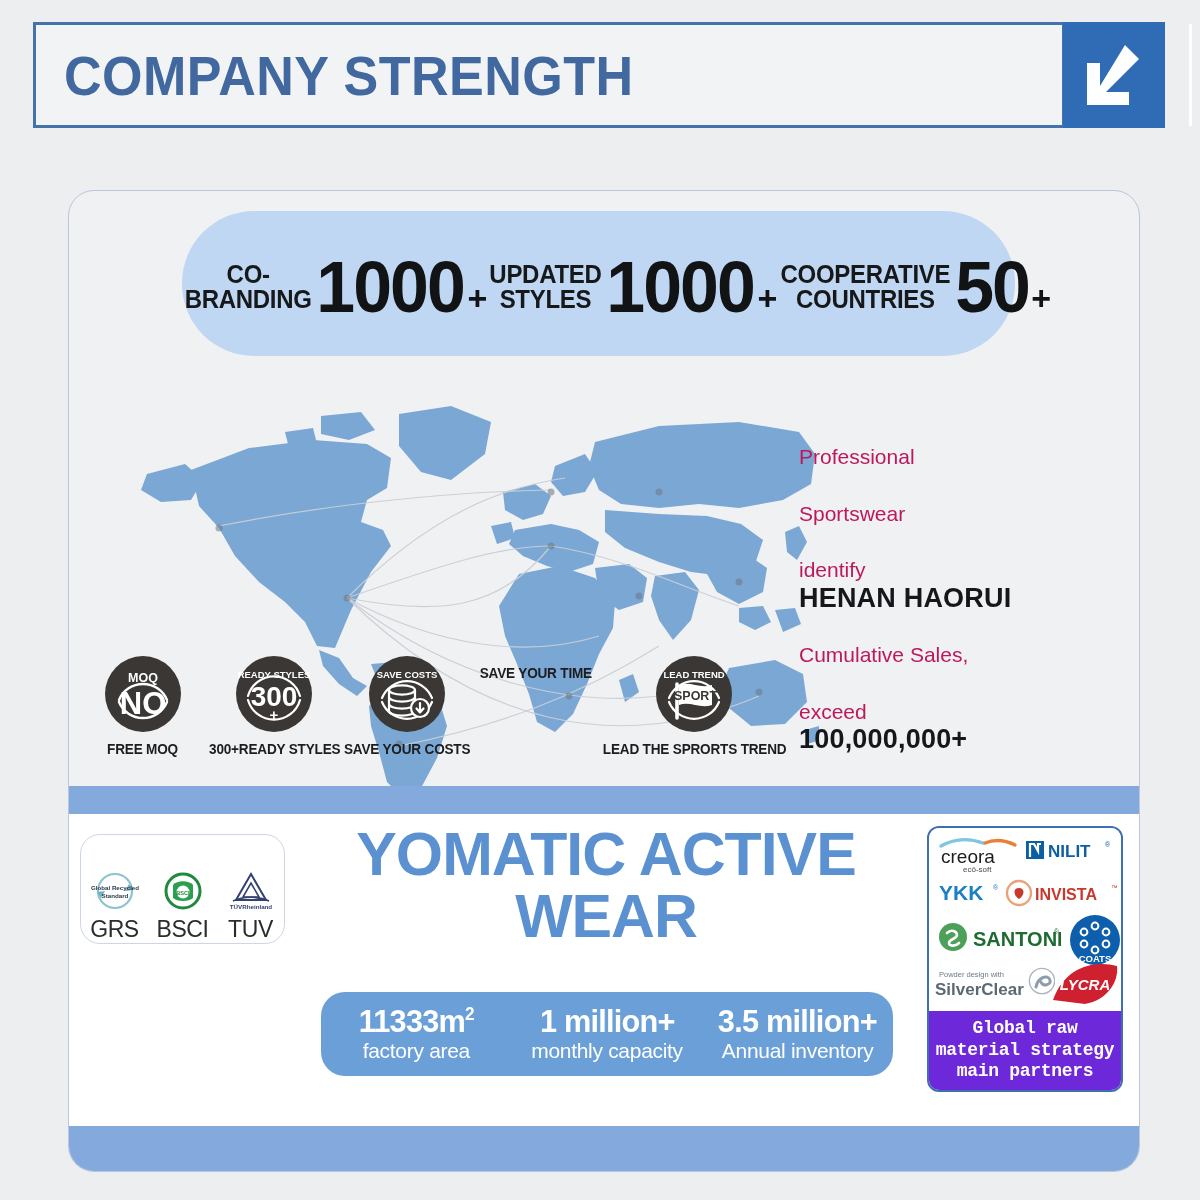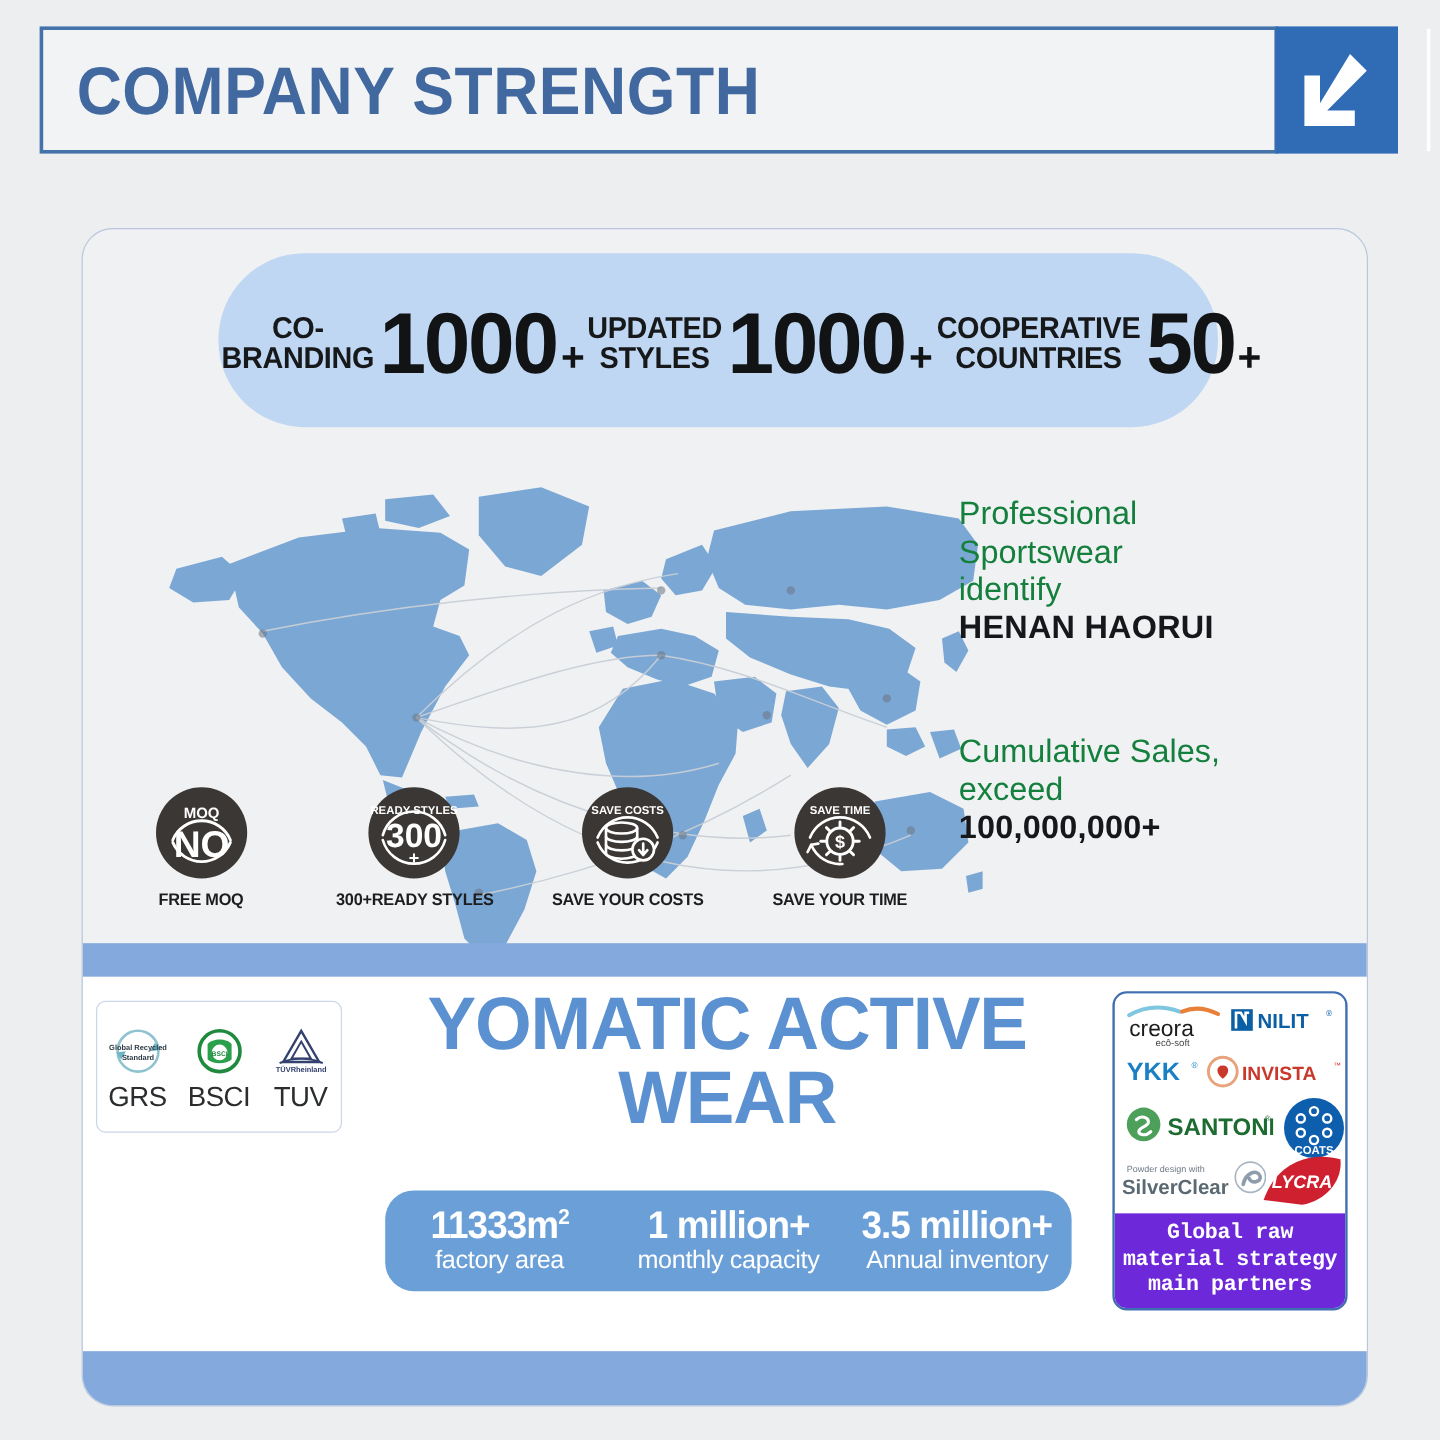--- a/index.html
+++ b/index.html
@@ -80,21 +80,21 @@
 
   
   .map-wrap {
     position: absolute; left: 30px; top: 205px;
     width: 720px; height: 400px; overflow: hidden;
   }
   .map-wrap svg { display: block; width: 100%; height: 100%; }
 
   
   .right-text { position: absolute; left: 730px; top: 222px; width: 300px; }
-  .rt-line { font-size: 27px; color: #15803d; line-height: 1.17; font-weight: 400; }
+  .rt-line { font-size: 21px; color: #be185d; line-height: 1.17; font-weight: 400; margin-top: 32px; }
   .rt-strong { font-size: 27px; color: #15171a; font-weight: 700; letter-spacing: 0.2px; }
   .right-text-2 { position: absolute; left: 730px; top: 420px; width: 310px; }
 
   
   .features {
     position: absolute; left: 10px; top: 465px;
     width: 710px; height: 125px;
     display: flex; align-items: flex-start;
   }
   .feature { flex: 1; display: flex; flex-direction: column; align-items: center; }
@@ -119,22 +119,22 @@
   
   .lower {
     position: absolute; left: 0; top: 623px;
     width: 100%; height: 312px; background: #ffffff;
     padding: 0;
   }
 
   .cert-box {
     position: absolute; left: 11px; top: 20px;
     width: 205px; height: 110px;
-    background: #fff; border: 1px solid #ccd6e6; border-radius: 8px;
-    display: flex; flex-direction: column; align-items: center; justify-content: center;
+    background: #fff; border: 1px solid #ccd6e6; border-radius: 20px;
+    display: flex; flex-direction: column; align-items: center; justify-content: flex-end;
   }
   .cert-marks { display: flex; align-items: flex-end; gap: 14px; height: 48px; }
   .cert-mark { width: 54px; height: 46px; display: flex; align-items: center; justify-content: center; }
   .cert-names { display: flex; gap: 14px; margin-top: 2px; }
   .cert-name {
     width: 54px; text-align: center;
     font-size: 23px; font-weight: 400; color: #2a2c2e; letter-spacing: -0.4px;
   }
 
   .supply-text { position: absolute; left: 14px; top: 140px; width: 240px; }
@@ -365,43 +365,36 @@
             <path d="M20 48 L20 55 A13 4.6 0 0 0 46 55 L46 48"></path>
           </g>
           <circle cx="51" cy="52" r="9" fill="#3b3735" stroke="#ffffff" stroke-width="2.2"></circle>
           <path d="M51 47 L51 56 M47.5 52.5 L51 56.5 L54.5 52.5" fill="none" stroke="#ffffff" stroke-width="2.2" stroke-linecap="round" stroke-linejoin="round"></path>
         </svg>
       </div>
       <div class="feature-caption">SAVE YOUR COSTS</div>
     </div>
 
     <div class="feature">
+      <div class="feature-caption">SAVE YOUR TIME</div>
+    </div>
+
+    <div class="feature">
       <div class="feature-badge">
         <svg width="76" height="76" viewBox="0 0 76 76">
           <path d="M13 42 A27 27 0 0 1 63 42" fill="none" stroke="#ffffff" stroke-width="2.2" stroke-linecap="round"></path>
-          <path d="M14 48 A26 26 0 0 0 40 64" fill="none" stroke="#ffffff" stroke-width="2.2" stroke-linecap="round"></path>
-          <path d="M14 48 L11 54 M14 48 L20 47" fill="none" stroke="#ffffff" stroke-width="2.2" stroke-linecap="round"></path>
-          <text x="38" y="22" text-anchor="middle" fill="#ffffff" font-size="9.5" font-family="Liberation Sans, sans-serif" font-weight="700">SAVE TIME</text>
-          <circle cx="38" cy="45" r="11" fill="none" stroke="#ffffff" stroke-width="2.4"></circle>
-          <g stroke="#ffffff" stroke-width="2.4" stroke-linecap="round">
-            <path d="M38 29 L38 33"></path>
-              <path d="M38 57 L38 61"></path>
-            <path d="M22 45 L26 45"></path>
-              <path d="M50 45 L54 45"></path>
-            <path d="M26.7 33.7 L29.5 36.5"></path>
-              <path d="M46.5 53.5 L49.3 56.3"></path>
-            <path d="M49.3 33.7 L46.5 36.5"></path>
-              <path d="M29.5 53.5 L26.7 56.3"></path>
-          </g>
-          <text x="38" y="51" text-anchor="middle" fill="#ffffff" font-size="15" font-family="Liberation Sans, sans-serif" font-weight="700">$</text>
+          <path d="M13 46 A27 27 0 0 0 63 46" fill="none" stroke="#ffffff" stroke-width="2.2" stroke-linecap="round"></path>
+          <text x="38" y="22" text-anchor="middle" fill="#ffffff" font-size="9.5" font-family="Liberation Sans, sans-serif" font-weight="700">LEAD TREND</text>
+          <path d="M21 28 L21 62" stroke="#ffffff" stroke-width="3.6" stroke-linecap="round"></path>
+          <path d="M23 29 C 34 25, 44 33, 56 29 L56 49 C 44 53, 34 45, 23 49 Z" fill="#ffffff"></path>
+          <text x="39.5" y="44" text-anchor="middle" fill="#3b3735" font-size="12.5" font-family="Liberation Sans, sans-serif" font-weight="700">SPORT</text>
         </svg>
       </div>
-      <div class="feature-caption">SAVE YOUR TIME</div>
-    </div>
-
+      <div class="feature-caption">LEAD THE SPRORTS TREND</div>
+    </div>
   </div>
 
   <div class="divider-band"></div>
 
   <div class="lower">
 
     <div class="cert-box">
       <div class="cert-marks">
         <div class="cert-mark">
           <svg width="52" height="42" viewBox="0 0 52 42">

